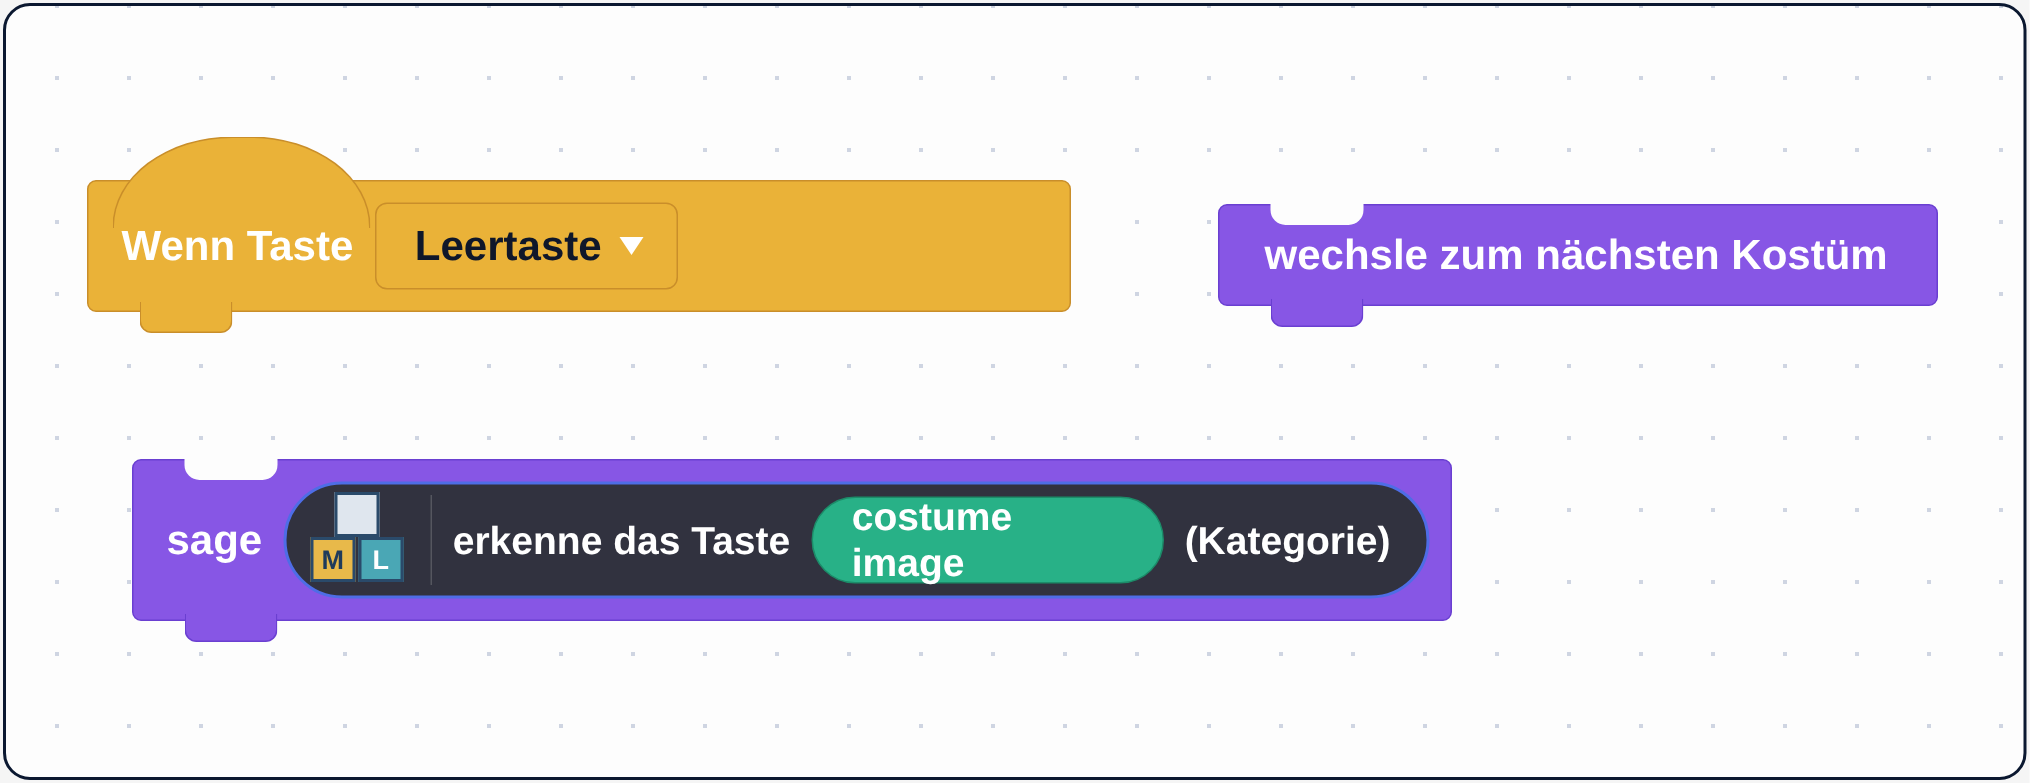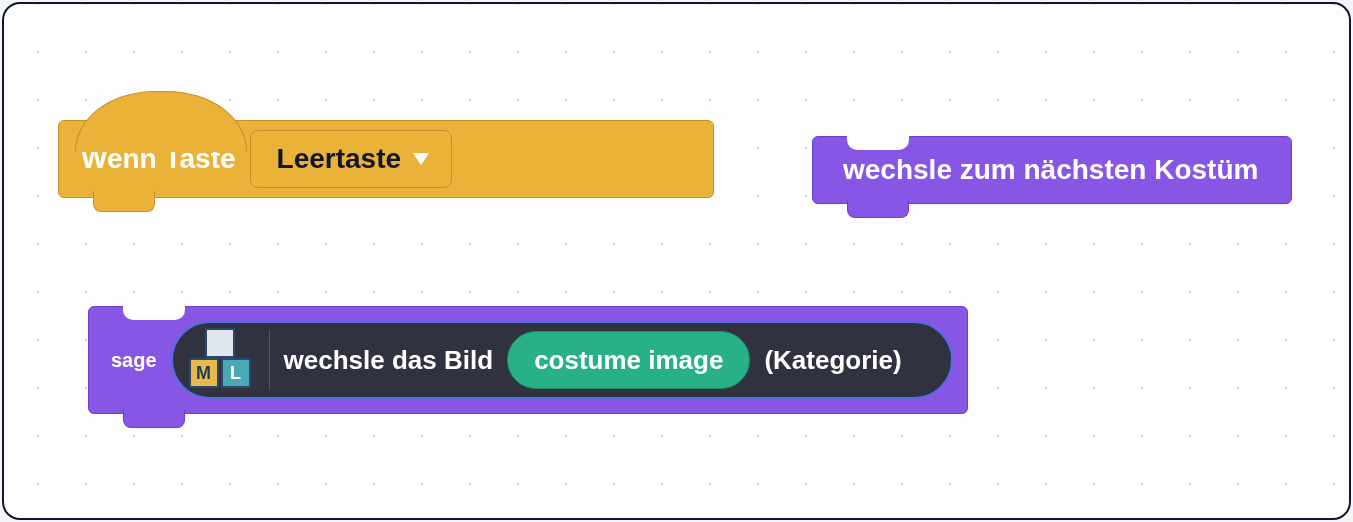--- a/index.html
+++ b/index.html
@@ -25,21 +25,21 @@
     background-image: radial-gradient(circle, #cfd5e2 1.5px, transparent 1.5px);
     background-size: 48px 48px;
     background-position: 10px 24px;
   }
 
   
   .hat-block {
     position: absolute;
     left: 54px;
     top: 116px;
-    height: 78px;
+    height: 88px;
     width: 656px;
     background: #eab238;
     border: 1px solid #c98e2a;
     border-radius: 6px;
     display: flex;
     align-items: center;
     box-sizing: border-box;
     padding-left: 22px;
   }
   
@@ -143,21 +143,21 @@
   .block-costume .block-text { font-size: 28px; }
 
   .block-say {
     left: 84px;
     top: 302px;
     width: 880px;
     height: 108px;
     padding: 0 14px 0 22px;
     gap: 14px;
   }
-  .block-say .block-text { font-size: 20px; }
+  .block-say .block-text { font-size: 28px; }
 
   
   .reporter-dark {
     flex: 1;
     height: 78px;
     background: #31323f;
     border: 2px solid #4e6de6;
     border-radius: 40px;
     display: flex;
     align-items: center;
@@ -228,21 +228,21 @@
   <div class="purple-block block-say">
     <div class="notch-in"></div>
     <span class="block-text">sage</span>
 
     <div class="reporter-dark">
       <div class="ml-icon">
         <div class="cube c1"></div>
         <div class="cube c2">M</div>
         <div class="cube c3">L</div>
       </div>
-      <span class="txt">wechsle das Bild</span>
+      <span class="txt">erkenne das Taste</span>
       <span class="reporter-green">
         <span>costume image</span>
       </span>
       <span class="txt">(Kategorie)</span>
     </div>
   </div>
 
 </div>
 
 </body></html>

